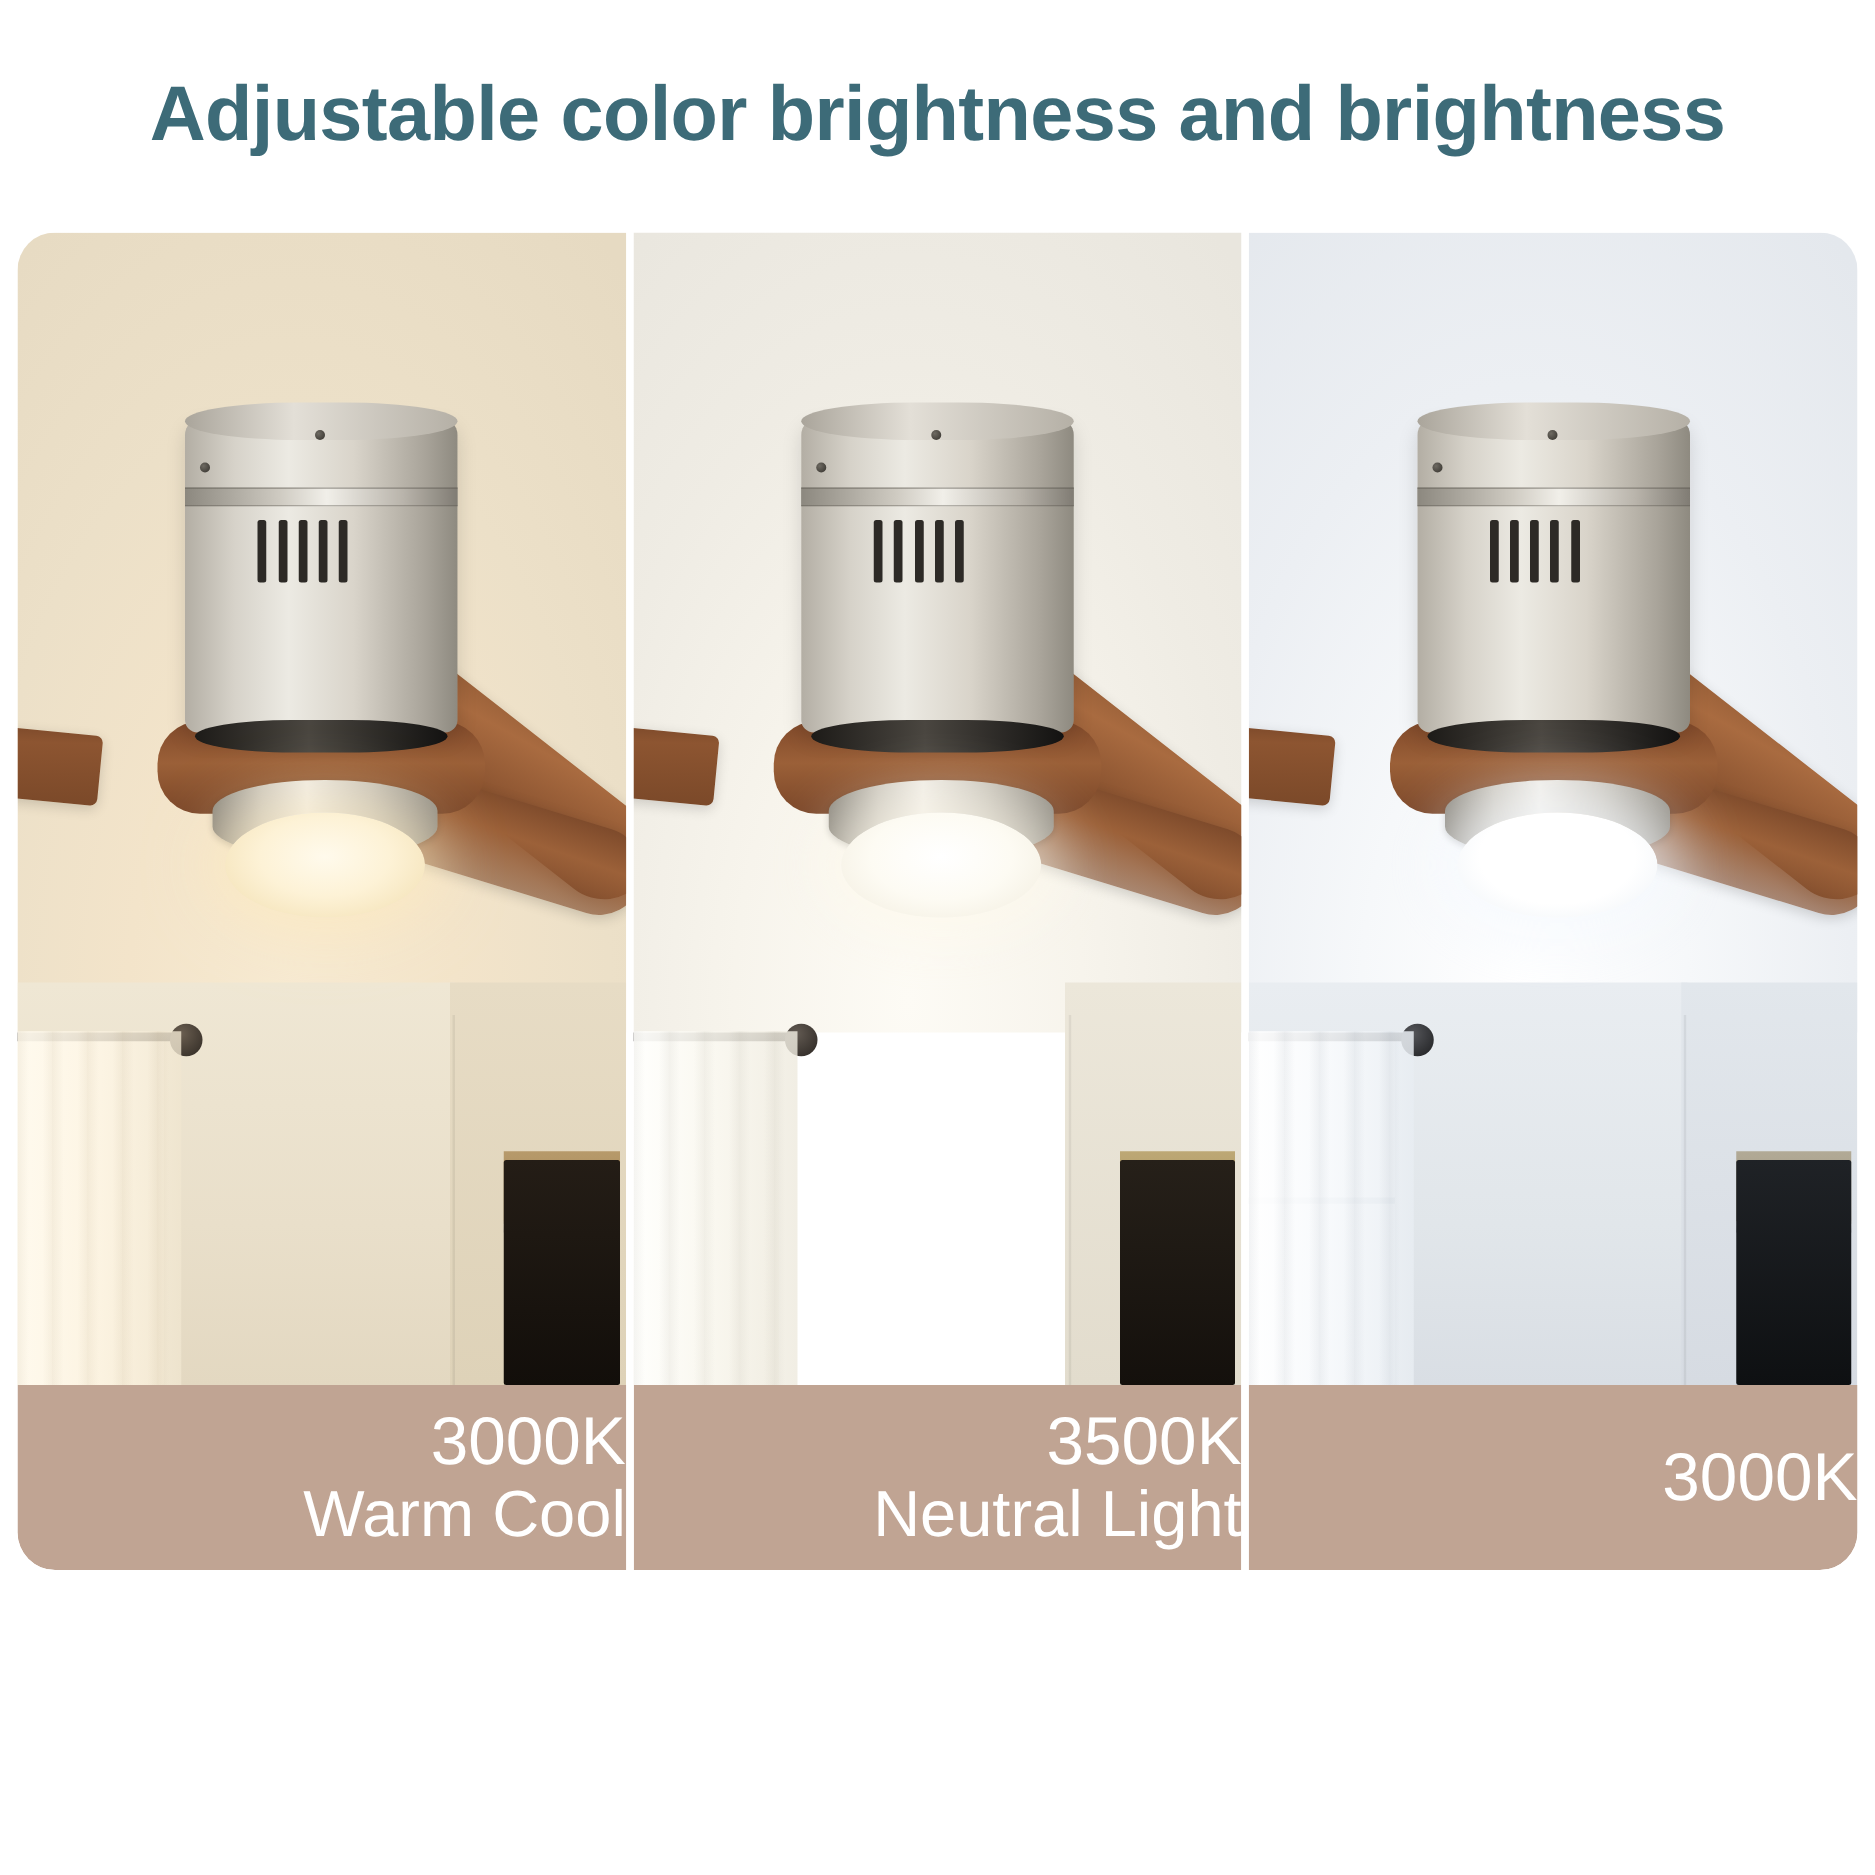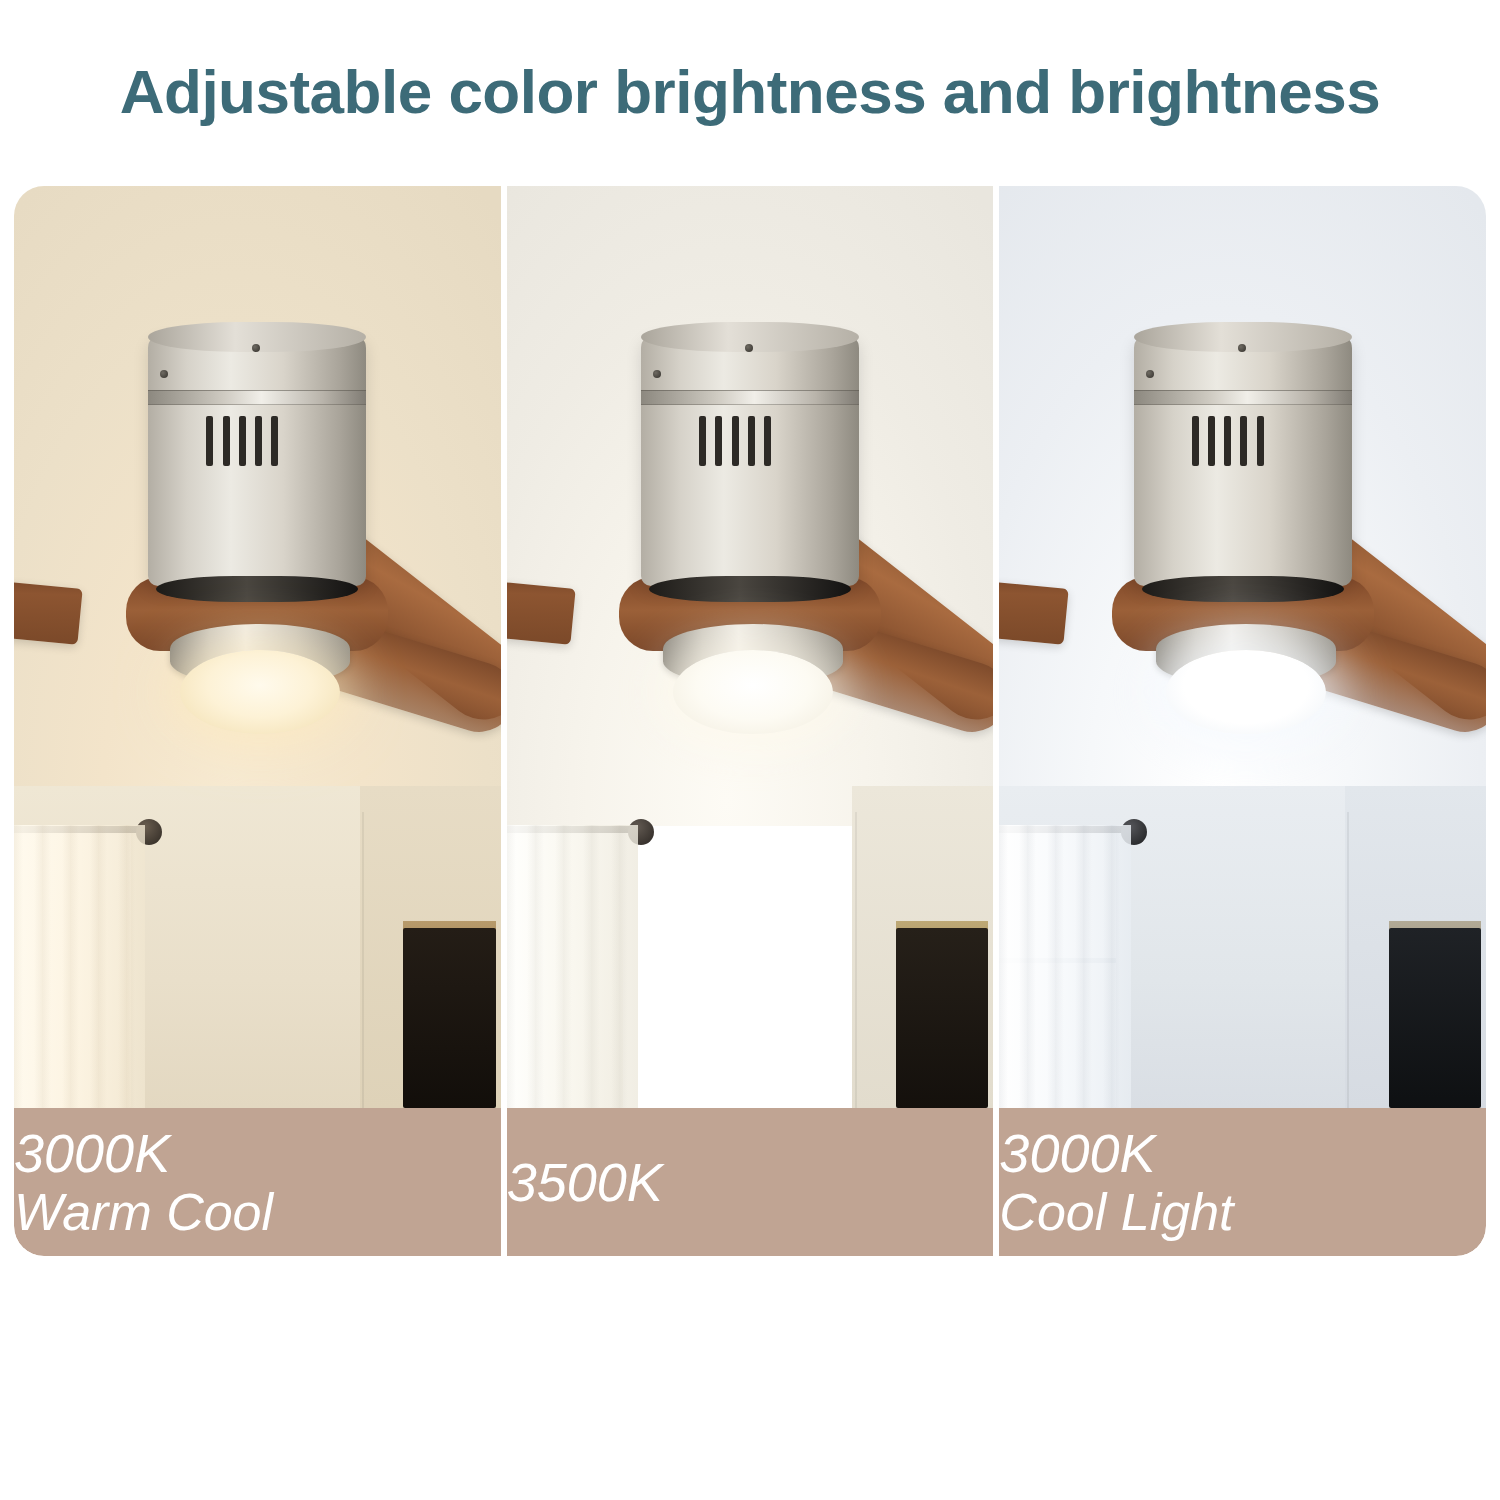--- a/index.html
+++ b/index.html
@@ -193,23 +193,22 @@
     border-radius:50%;
     box-shadow:0 0 46px 16px rgba(255,235,190,.55);
   }
 
   
   .caption{
     position:absolute;left:0;right:0;bottom:0;height:148px;
     background:#c0a493;
     color:#ffffff;
     display:flex;flex-direction:column;
-    align-items:flex-start;justify-content:center;
+    align-items:flex-end;justify-content:center;
     line-height:1.04;
-    font-style:italic;
   }
   .panel:first-child .caption{border-bottom-left-radius:30px;}
   .panel:last-child .caption{border-bottom-right-radius:30px;}
   .cap-k{font-size:54px;font-weight:400;}
   .cap-name{font-size:52px;font-weight:400;margin-top:4px;}
 
   
   .slider-area{
     position:absolute;left:0;top:1272px;width:1500px;height:228px;
   }
@@ -316,20 +315,21 @@
         </div>
         <div class="fixture">
           <div class="fixture-ring"></div>
           <div class="lens" style="background:radial-gradient(ellipse at 50% 42%,#ffffff 0%,#fdfbf3 50%,#f6f2e6 80%,#eae5d6 100%);box-shadow:0 0 46px 16px rgba(255,250,235,.6);"></div>
         </div>
       </div>
     </div>
 
     <div class="caption">
       <div class="cap-k">3500K</div>
+      <div class="cap-name">Neutral Light</div>
     </div>
   </div>
 
   <div class="panel">
     <div class="photo">
       <div class="ceiling" style="background:radial-gradient(ellipse 70% 120% at 46% 96%,#ffffff 0%,#f6f8fa 32%,#eceff3 64%,#e4e8ed 100%);"></div>
 
       <div class="room">
         <div class="wall-left" style="background:linear-gradient(180deg,#e9edf1,#e1e6ea 60%,#d9dee4);"></div>
         <div class="wall-right" style="background:linear-gradient(180deg,#e2e7ec,#d6dbe2);"></div>
@@ -370,21 +370,20 @@
         </div>
         <div class="fixture">
           <div class="fixture-ring"></div>
           <div class="lens" style="background:radial-gradient(ellipse at 50% 42%,#ffffff 0%,#ffffff 55%,#f4f7fa 82%,#e6ecf2 100%);box-shadow:0 0 50px 18px rgba(245,250,255,.7);"></div>
         </div>
       </div>
     </div>
 
     <div class="caption">
       <div class="cap-k">3000K</div>
-      <div class="cap-name">Cool Light</div>
     </div>
   </div>
 </div>
 
 <div class="slider-area">
 
   
 
   
 

